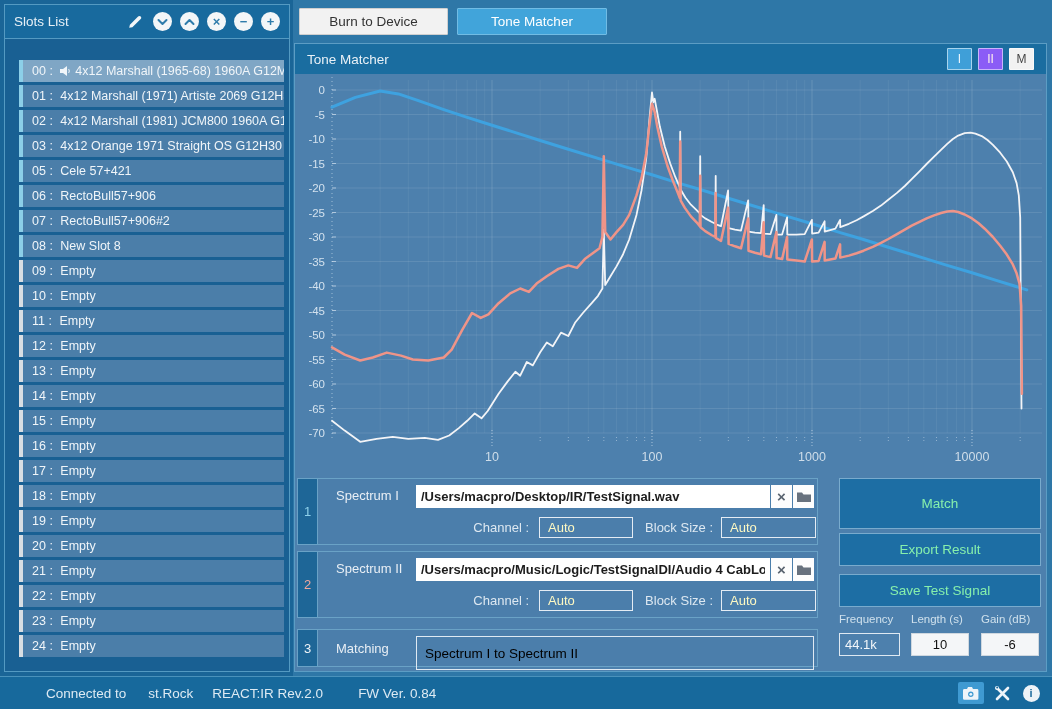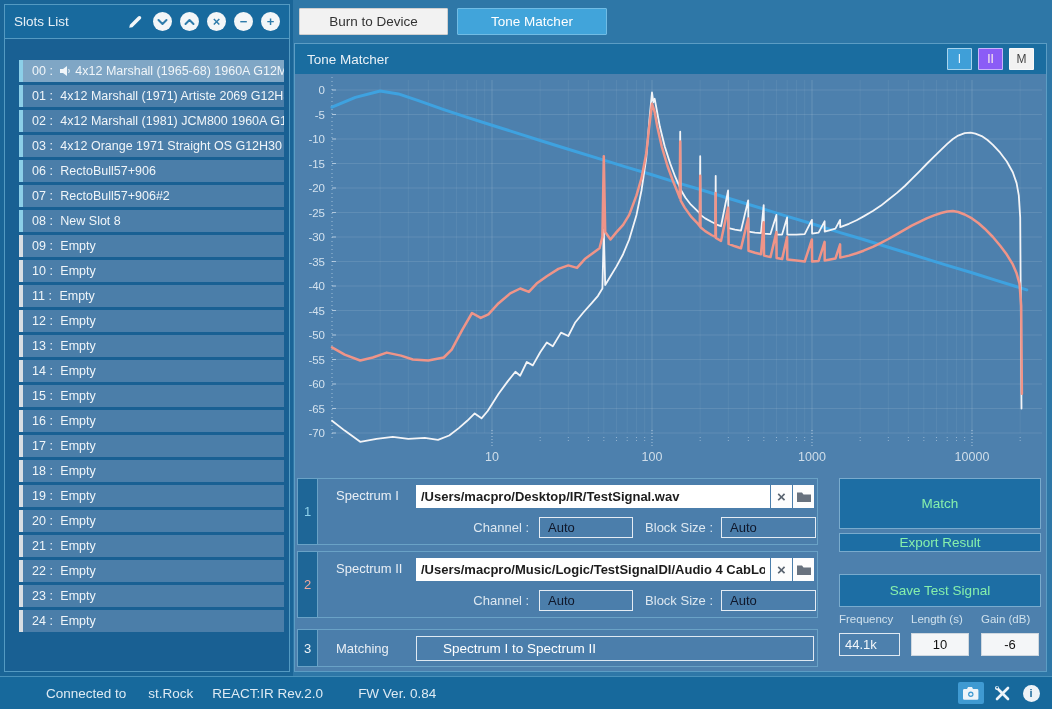--- a/index.html
+++ b/index.html
@@ -62,32 +62,32 @@
   .file-box { position:absolute; left:98px; right:3px; top:6px; height:23px; display:flex; }
   .file-input { flex:1; border:none; background:#fff; color:#1c1c1c; font-family:"Liberation Sans",sans-serif;
                 font-size:13px; font-weight:bold; padding:0 5px; min-width:0; outline:none; }
   .mini-btn { width:21px; height:23px; margin-left:1px; background:#fdfdfd; border:none;
               display:flex; align-items:center; justify-content:center; cursor:pointer; }
   .clear-glyph { color:#5a6470; font-size:15px; font-weight:bold; line-height:1; }
   .sub-label { position:absolute; color:#dde8f1; font-size:13px; text-align:right; top:41px; }
   .lab-ch { left:131px; width:80px; }
   .lab-bk { left:313px; width:82px; }
   .auto-field { position:absolute; top:38px; height:21px; background:transparent; border:1px solid #e4ecf4;
-                color:#0f172a; font-family:"Liberation Sans",sans-serif; font-size:13px; padding:0 0 0 8px; outline:none; }
+                color:#fef9c3; font-family:"Liberation Sans",sans-serif; font-size:13px; padding:0 0 0 8px; outline:none; }
   .fld-ch { left:221px; width:94px; }
   .fld-bk { left:403px; width:95px; }
-  .match-field { position:absolute; left:98px; right:3px; top:6px; height:25px; border:1px solid #dfe9f2;
-                 color:#ffffff; font-size:13.5px; display:flex; align-items:center; padding-left:26px; cursor:pointer; }
+  .match-field { position:absolute; left:98px; right:3px; top:6px; height:34px; border:1px solid #dfe9f2;
+                 color:#000000; font-size:13.5px; display:flex; align-items:center; padding-left:8px; cursor:pointer; }
 
   .right-actions { position:absolute; left:544px; top:2px; width:202px; height:196px; }
   .action-btn { position:absolute; left:0; width:202px; background:#1d6ea4; border:1px solid #79abcd;
                 color:#86efac; font-size:13.5px; display:flex; align-items:center; justify-content:center;
                 cursor:pointer; }
   .btn-match  { top:3px;  height:51px; }
-  .btn-export { top:58px; height:19px; }
+  .btn-export { top:58px; height:33px; }
   .btn-save   { top:99px; height:33px; }
   .mini-label { position:absolute; top:138px; color:#cfe0ec; font-size:11.5px; }
   .ml-freq { left:0;   width:62px; }
   .ml-len  { left:72px; width:58px; }
   .ml-gain { left:142px; width:60px; }
   .val-field { position:absolute; top:158px; height:23px; font-family:"Liberation Sans",sans-serif;
                font-size:13px; outline:none; }
   .fld-freq { left:0; width:61px; background:transparent; border:1px solid #dfe9f2; color:#f2f6fa; padding-left:5px; }
   .fld-len  { left:72px;  width:58px; background:#f4f6f8; border:1px solid #cfd8e0; color:#111; text-align:center; }
   .fld-gain { left:142px; width:58px; background:#f4f6f8; border:1px solid #cfd8e0; color:#111; text-align:center; }
@@ -163,20 +163,28 @@
 
       <span>4x12 Marshall (1981) JCM800 1960A G12-65</span>
     </span>
   </div>
         <div class="slot-row">
     <span class="slot-stripe" style="background: rgb(140, 207, 232);"></span>
     <span class="slot-text">
       <span class="slot-idx">03 : </span>
 
       <span>4x12 Orange 1971 Straight OS G12H30 #2</span>
+    </span>
+  </div>
+        <div class="slot-row">
+    <span class="slot-stripe" style="background: rgb(140, 207, 232);"></span>
+    <span class="slot-text">
+      <span class="slot-idx">05 : </span>
+
+      <span>Cele 57+421</span>
     </span>
   </div>
         <div class="slot-row">
     <span class="slot-stripe" style="background: rgb(140, 207, 232);"></span>
     <span class="slot-text">
       <span class="slot-idx">06 : </span>
 
       <span>RectoBull57+906</span>
     </span>
   </div>

